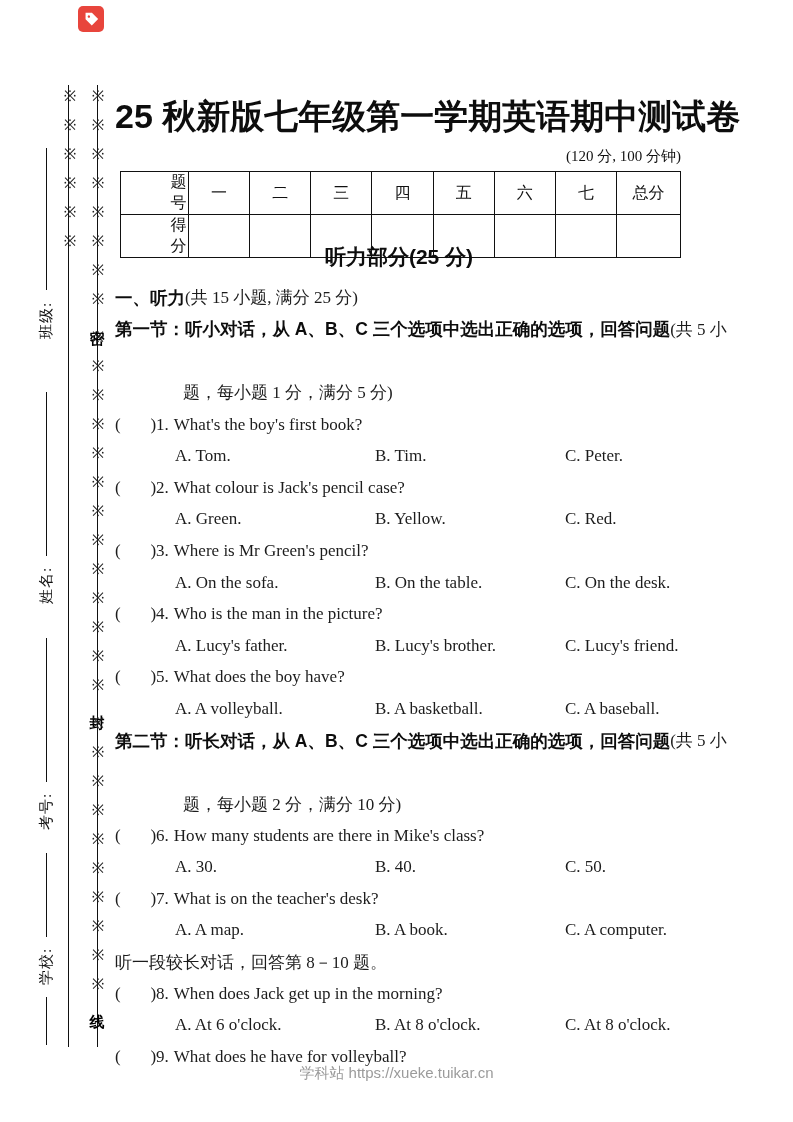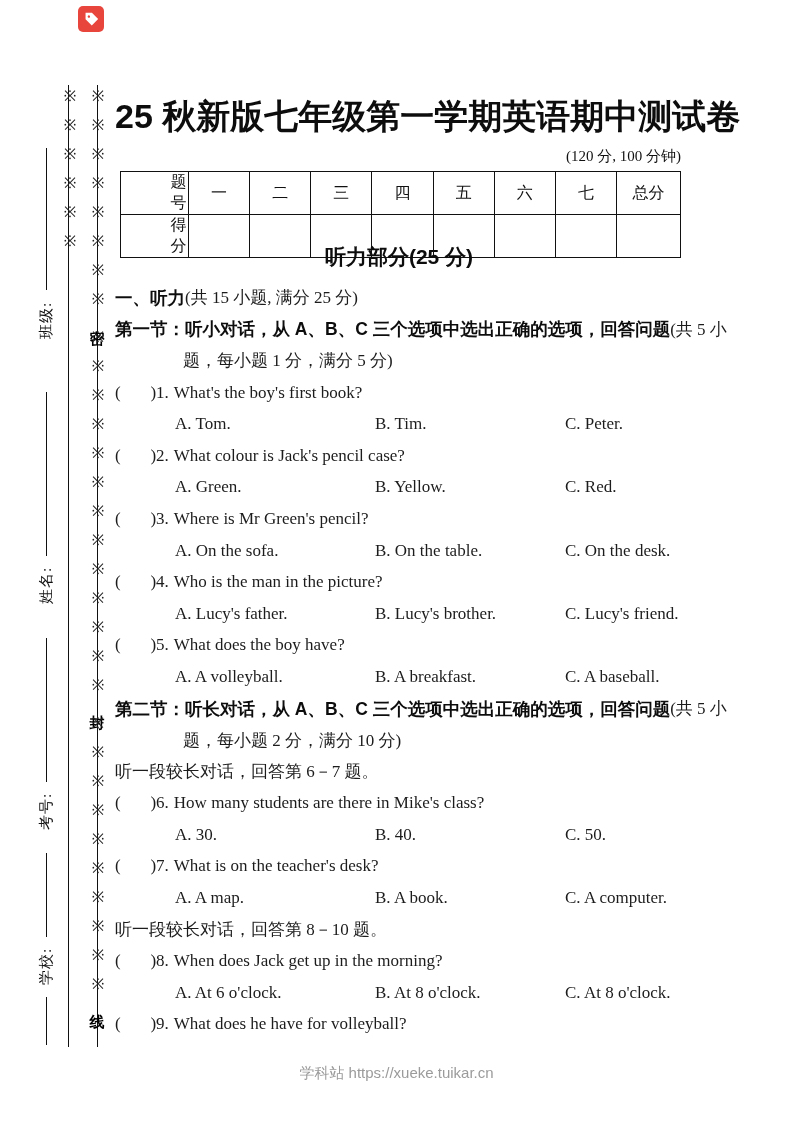--- a/index.html
+++ b/index.html
@@ -59,21 +59,21 @@
   td.c0 { width:68px;padding-left:48px; }  td.cl { width:64px; }
 
   .section-title {
     position:absolute; top:243px; left:0; width:568px; text-align:center;
     font-family:"Liberation Sans", sans-serif; font-weight:bold; font-size:21px; color:#0d0d0d;
   }
 
   .lines { position:absolute; top:282px; left:0; width:568px; }
   .line { height:31.6px; display:flex; align-items:center; font-size:17px; white-space:nowrap; }
   .b   { font-family:"Liberation Sans", sans-serif; font-weight:bold; font-size:17.5px; color:#0d0d0d; }
-  .indent2 { padding-left:68px; }
+  .indent2 { padding-left:68px;margin-top:32px; }
   .blank { white-space:pre; }
   .qtext { margin-left:5px; }
   .opts { padding-left:60px; display:grid; grid-template-columns:200px 190px auto; }
 
   .footer {
     position:absolute; top:1064px; left:0; width:793px; text-align:center;
     font-family:Liberation Sans, sans-serif; font-size:15px; color:#9b9b9b;
   }
 </style>
 </head>
@@ -196,35 +196,32 @@
         <span>C. Lucy's friend.</span>
       </div>
 
       <div class="line">
         <span class="blank">(       )</span>
           <span>5.</span>
           <span class="qtext">What does the boy have?</span>
       </div>
       <div class="line opts">
         <span>A. A volleyball.</span>
-        <span>B. A breakfast.</span>
+        <span>B. A basketball.</span>
         <span>C. A baseball.</span>
       </div>
 
       <div class="line">
         <span class="b">第二节：听长对话，从 A、B、C 三个选项中选出正确的选项，回答问题</span>
           <span>(共 5 小</span>
       </div>
       <div class="line indent2">
         <span>题，每小题 2 分，满分 10 分)</span>
       </div>
 
-      <div class="line">
-        <span>听一段较长对话，回答第 6－7 题。</span>
-      </div>
 
       <div class="line">
         <span class="blank">(       )</span>
           <span>6.</span>
           <span class="qtext">How many students are there in Mike's class?</span>
       </div>
       <div class="line opts">
         <span>A. 30.</span>
         <span>B. 40.</span>
         <span>C. 50.</span>

